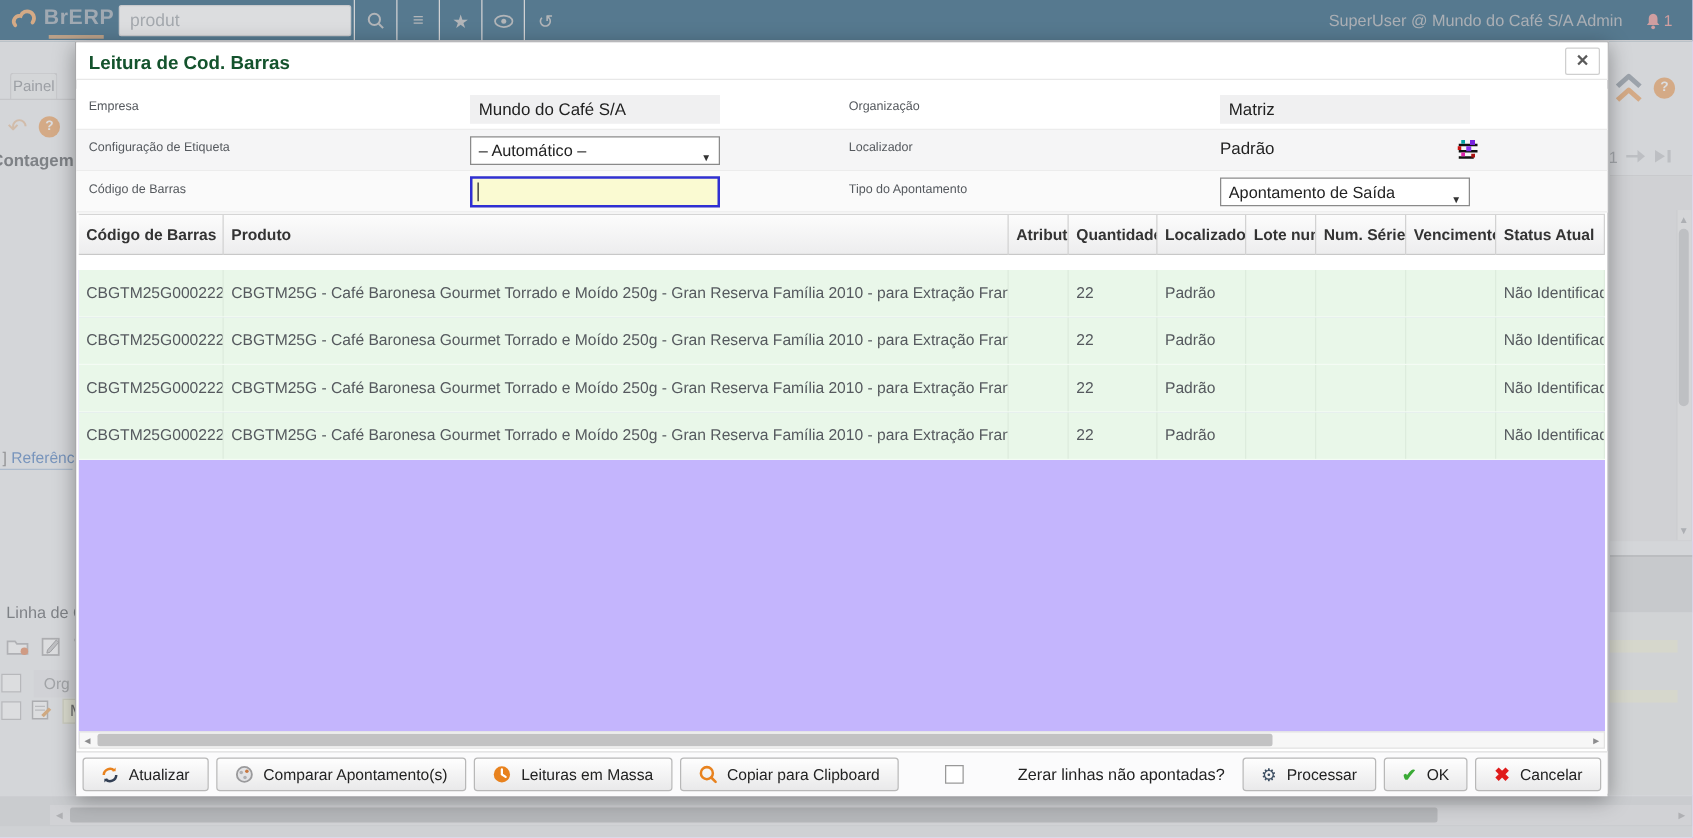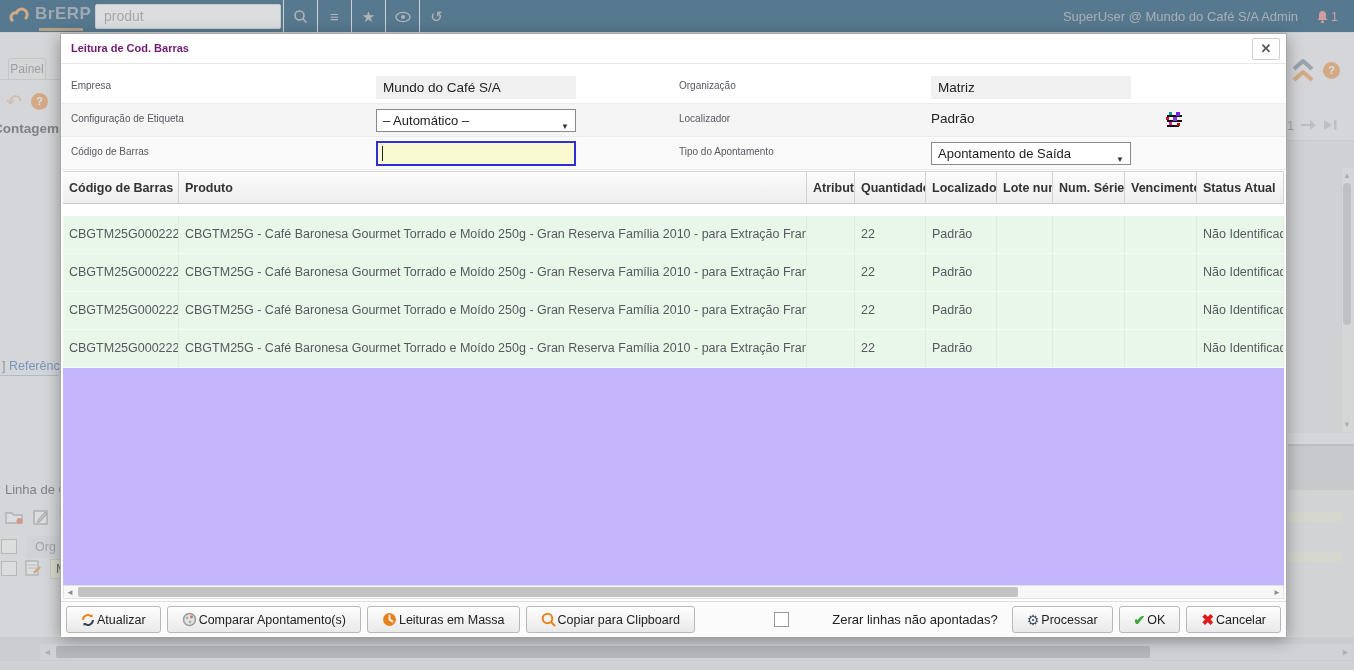--- a/index.html
+++ b/index.html
@@ -68,32 +68,32 @@
   .hsb-thumb-page { position:absolute; left:56px; top:646px; width:1094px; height:12px; background:#b9babc; border-radius:2px; }
   .bottom-strip { position:absolute; left:0; top:661px; width:1354px; height:9px; background:#e8e9eb; }
 
   
   .overlay { position:absolute; inset:0; background:rgba(178,180,183,0.45); }
 
   
   .modal { position:absolute; left:60px; top:33px; width:1227px; height:603px;
     background:#fff; border:1px solid #a8a8aa; box-shadow:0 4px 16px rgba(0,0,0,.35); }
   .m-titlebar { position:absolute; left:0; top:0; right:0; height:30px; border-bottom:1px solid #e8e8e8; background:#fff; }
-  .m-title { position:absolute; left:10px; top:8px; font-size:11px; font-weight:bold; color:#701a75; }
+  .m-title { position:absolute; left:10px; top:8px; font-size:15px; font-weight:bold; color:#14532d; }
   .m-close { position:absolute; right:6px; top:4px; width:28px; height:22px; background:#fff;
     border:1px solid #cfcfcf; border-radius:2px; color:#5a5a5a; font-size:13px; font-weight:bold;
     text-align:center; line-height:20px; cursor:pointer; }
 
   .f-row { position:absolute; left:0; right:0; height:33px; border-bottom:1px solid #ececec; }
   .f-row1 { top:37px; background:#fff; }
   .f-row2 { top:70px; background:#f5f5f6; }
   .f-row3 { top:103px; background:#fafafa; }
   .f-lbl { position:absolute; top:9px; font-size:10px; color:#55595e; }
   .lbl-l { left:10px; } .lbl-r { left:618px; }
-  .fld-l { left:315px; } .fld-r { left:870px; }
+  .fld-l { left:315px; } .fld-r { left:915px; }
   .ro { position:absolute; top:5px; width:200px; height:23px; background:#f0f0f1;
     font-size:13.5px; color:#222; line-height:23px; padding-left:7px; }
   .plain-val { position:absolute; top:7px; font-size:13.5px; color:#222; }
   .dd { position:absolute; top:5px; width:200px; height:23px; background:#fff;
     border:1px solid #8a8a8a; font-size:13px; color:#222; line-height:21px; padding-left:6px; cursor:pointer; }
   .dd-arrow { position:absolute; right:6px; top:6px; font-size:8px; color:#333; }
   .barcode-in { position:absolute; top:4px; left:315px; width:200px; height:25px;
     background:#fafad2; border:2px solid #2f2fd3; }
   .caret { position:absolute; left:4px; top:3px; width:1px; height:15px; background:#222; }
   .loc-ic { position:absolute; left:1105px; top:8px; cursor:pointer; }
@@ -108,21 +108,21 @@
     padding-left:6px; border-right:1px solid #ddecdd; overflow:hidden; white-space:nowrap; }
   .hsb-tbl { position:absolute; left:2px; top:551px; width:1221px; height:14px;
     background:#f7f7f7; border:1px solid #e2e2e2; }
   .hsb-tbl .arr { position:absolute; top:2px; font-size:8px; color:#8c8c8e; }
   .hsb-tbl-thumb { position:absolute; left:14px; top:1px; width:940px; height:10px; background:#c2c2c3; border-radius:2px; }
 
   .m-footer { position:absolute; left:0; right:0; top:567px; height:36px; background:#fbfbfc;
     border-top:1px solid #ddd; display:flex; align-items:center; padding:0 5px; gap:6px; }
   .btn { height:27px; border:1px solid #b8b8b8; border-radius:3px;
     background:linear-gradient(#fefefe,#e9e9ea); display:inline-flex; align-items:center;
-    gap:2px; padding:0 14px; font-size:12.5px; color:#222; cursor:pointer; white-space:nowrap; }
+    gap:8px; padding:0 14px; font-size:12.5px; color:#222; cursor:pointer; white-space:nowrap; }
   .chk-grp { margin-left:auto; display:flex; align-items:center; gap:7px; padding-right:8px; }
   .chk { width:15px; height:15px; background:#fff; border:1px solid #999; cursor:pointer; }
   .chk-lbl { font-size:13px; color:#222; white-space:nowrap;margin-left:36px; }
   .gear-g { font-size:14px; color:#3d4f63; }
   .check-g { font-size:14px; color:#3aaa35; font-weight:bold; }
   .x-g { font-size:15px; color:#e01b1b; font-weight:bold; }
 </style>
 </head>
 <body>
 

